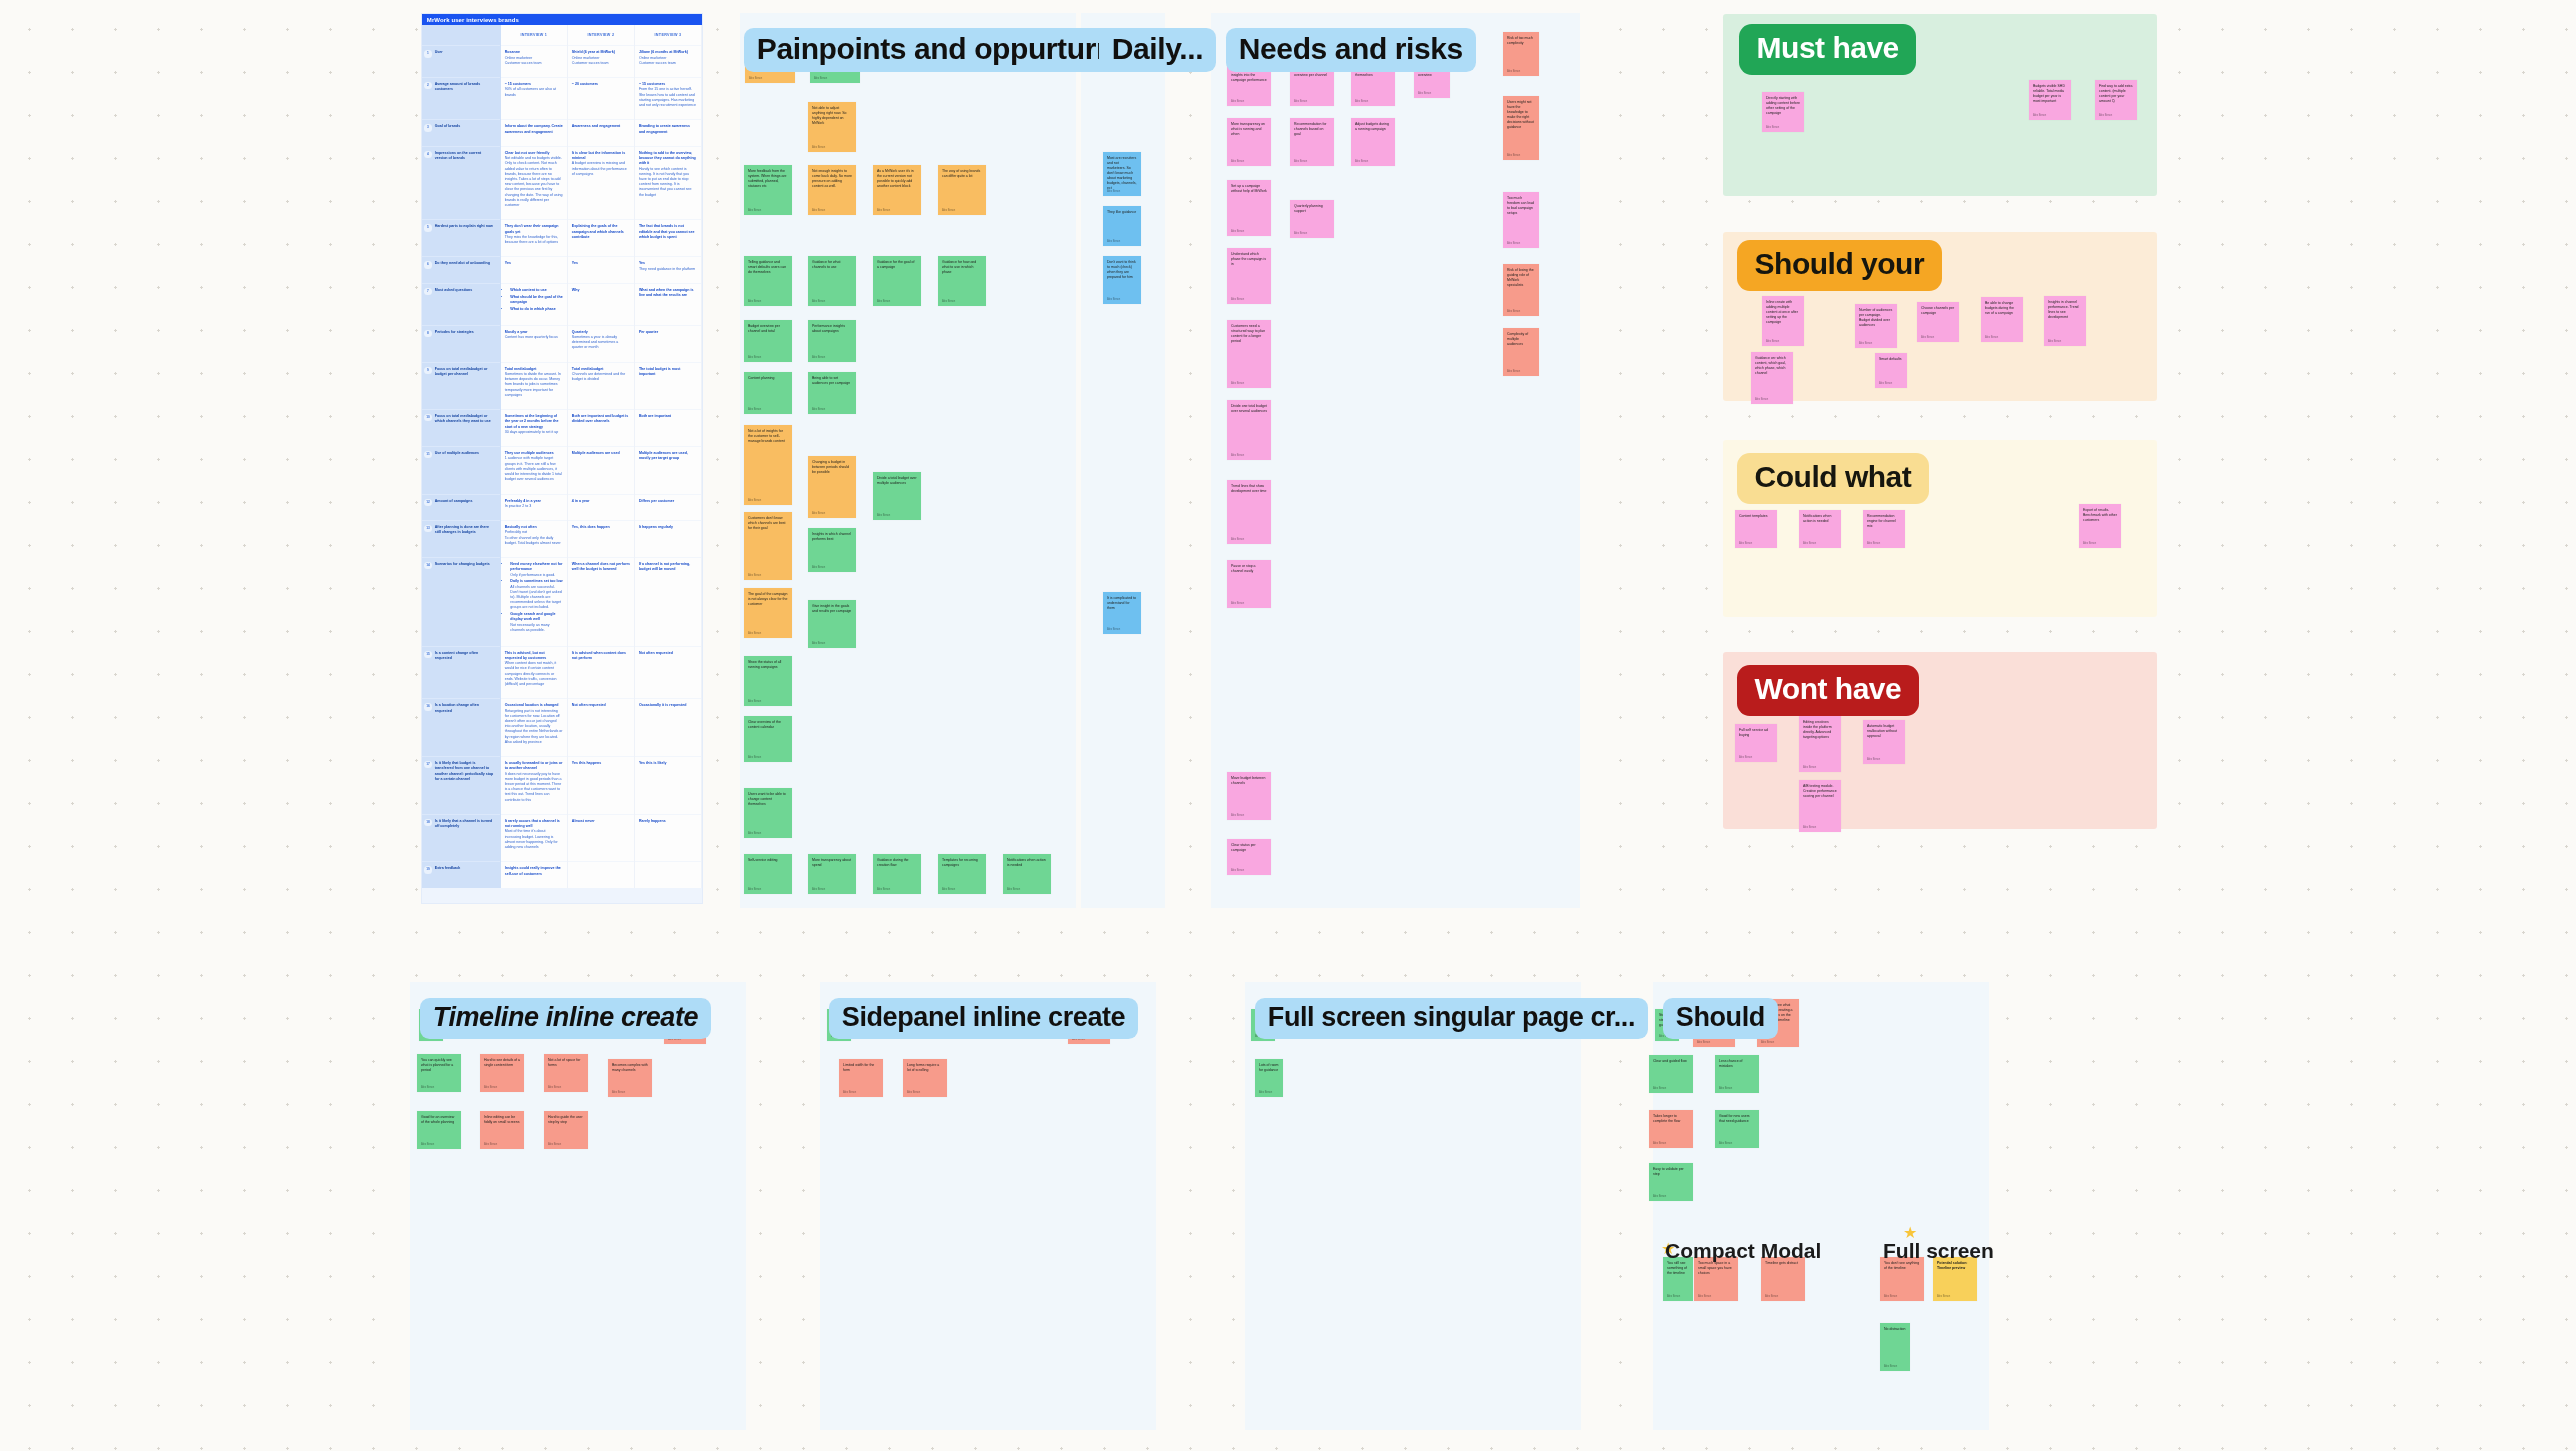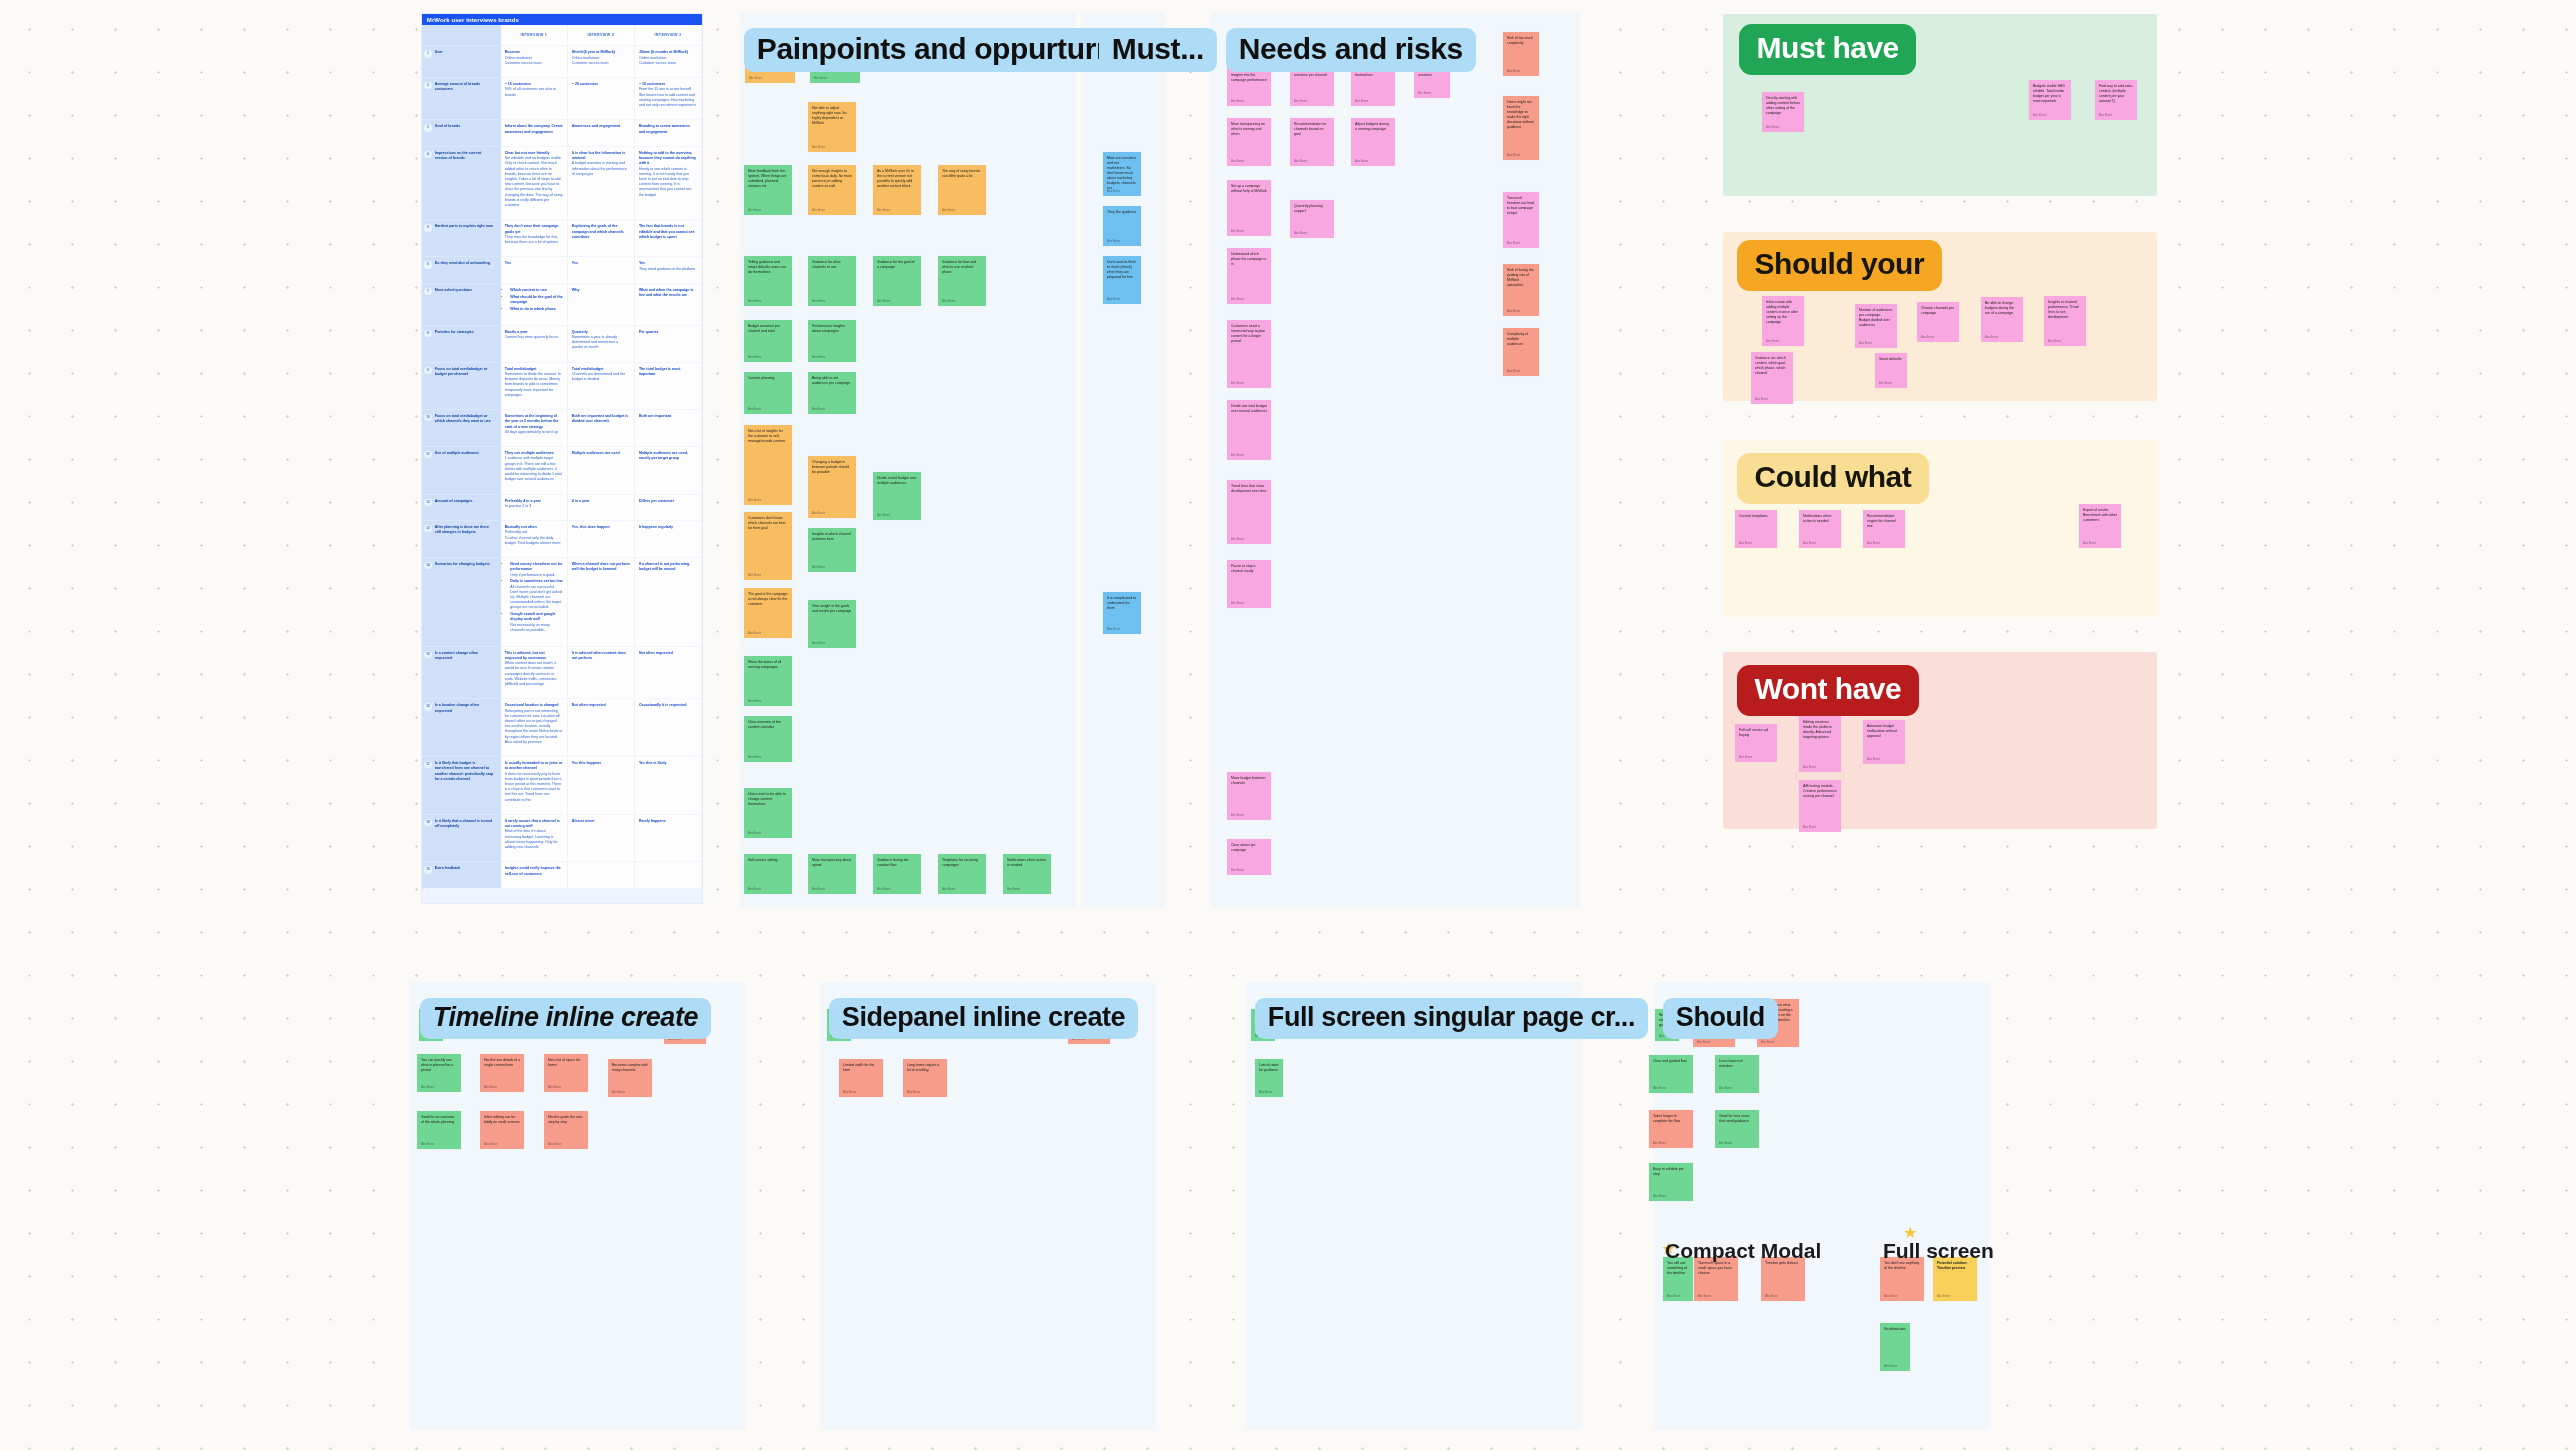--- a/index.html
+++ b/index.html
@@ -459,21 +459,21 @@
       <span class="nt">Templates for recurring campaigns</span>
       <span class="author">Alex Brown</span>
     </div>
     <div class="note n-green" style="left: 1003px; top: 854px; width: 48px; height: 40px;">
       <span class="nt">Notifications when action is needed</span>
       <span class="author">Alex Brown</span>
     </div>
   </div>
 
 <div class="panel panel-light" style="left:1081px; top:12.8px; width:84px; height:895px;"></div>
-<div class="pill xl" style="left:1099px; top:28px;">Must...</div>
+<div class="pill xl" style="left:1099px; top:28px;">Daily...</div>
 <div id="notes-personas">
     <div class="note n-blue" style="left: 1103px; top: 152px; width: 38px; height: 44px;">
       <span class="nt">Most are recruiters and not marketeers. So don't know much about marketing budgets, channels, ect</span>
       <span class="author">Alex Brown</span>
     </div>
     <div class="note n-blue" style="left: 1103px; top: 206px; width: 38px; height: 40px;">
       <span class="nt">They like guidance</span>
       <span class="author">Alex Brown</span>
     </div>
     <div class="note n-blue" style="left: 1103px; top: 256px; width: 38px; height: 48px;">

